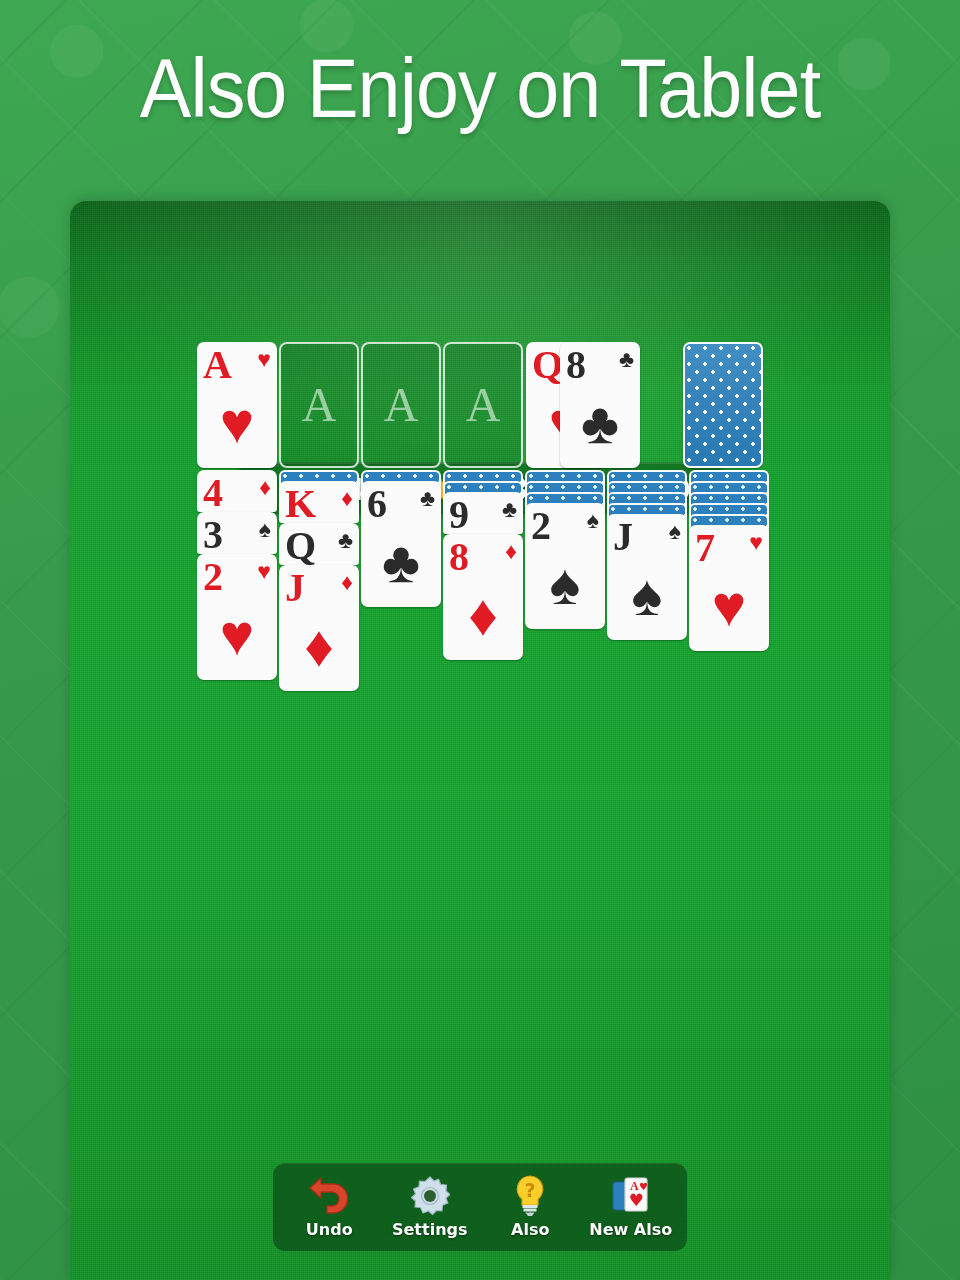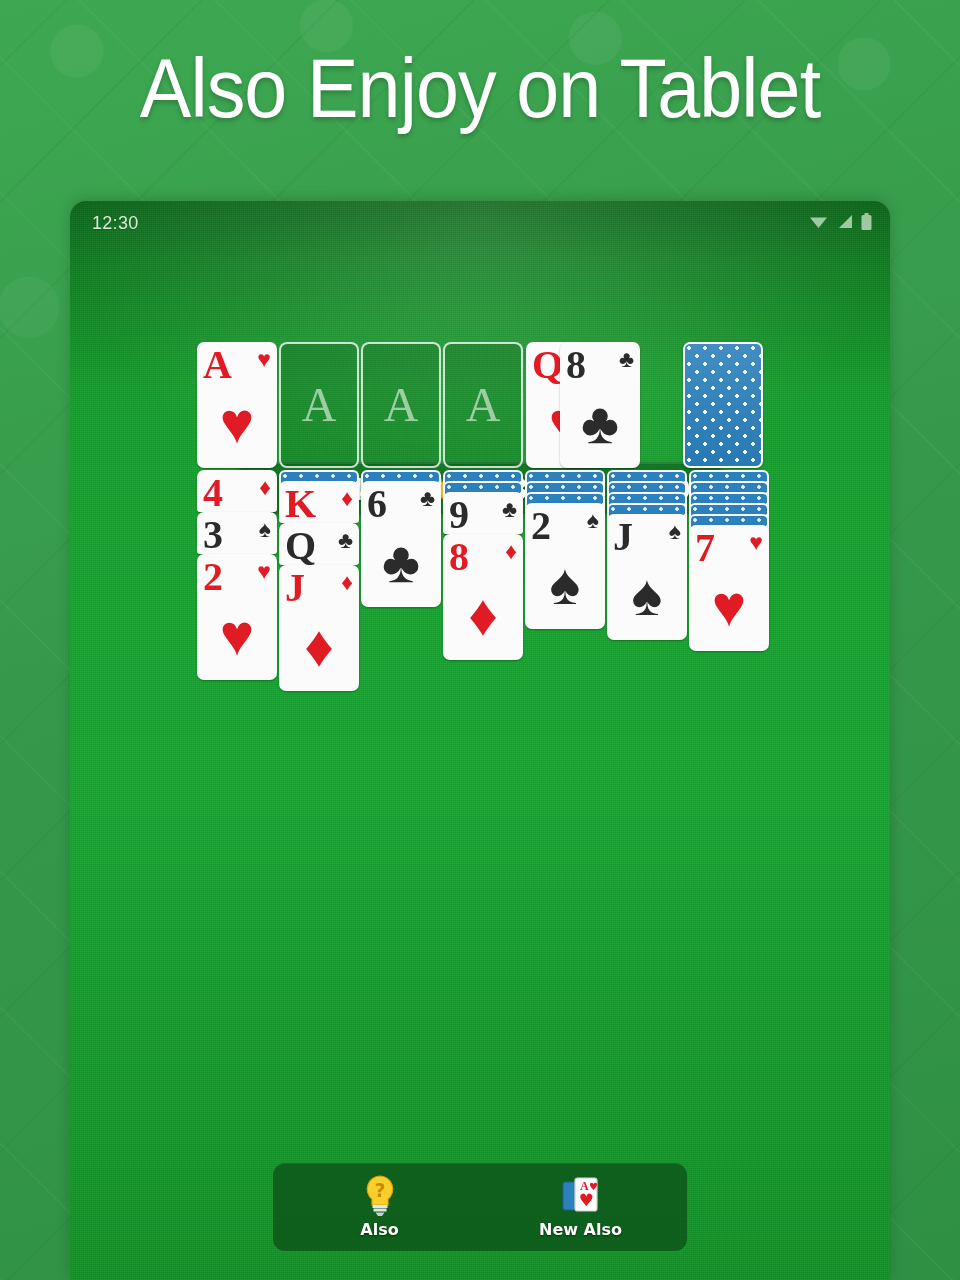--- a/index.html
+++ b/index.html
@@ -180,41 +180,20 @@
 </head>
 <body>
 
 <div id="promo-bg"></div>
 
 <div id="promo-title">Also Enjoy on Tablet</div>
 
 <div id="tablet">
   <div id="felt-noise"></div>
 
-  <div id="status-bar">
-    <div id="status-clock">12:30</div>
-    <div id="status-icons">
-      <span class="sysicon">
-        <svg width="19" height="15" viewBox="0 0 19 15">
-            <path d="M1 3.5 L18 3.5 L9.5 14 Z" fill="#d6ecd3"></path>
-          </svg>
-      </span>
-      <span class="sysicon">
-        <svg width="17" height="15" viewBox="0 0 17 15">
-            <path d="M16 1 L16 14 L3 14 Z" fill="#d6ecd3"></path>
-          </svg>
-      </span>
-      <span class="sysicon">
-        <svg width="11" height="17" viewBox="0 0 11 17">
-            <rect x="3.5" y="0" width="4" height="2" fill="#d6ecd3"></rect>
-            <rect x="0.5" y="2" width="10" height="15" rx="1.5" fill="#d6ecd3"></rect>
-          </svg>
-      </span>
-    </div>
-  </div>
 
   <div id="hud">
     <div class="hud-cell">
       <span>
         <svg width="31" height="33" viewBox="0 0 31 33">
           <rect x="11" y="0" width="9" height="4" rx="1.5" fill="#e8a317"></rect>
           <circle cx="15.5" cy="19" r="13" fill="#b8750c"></circle>
           <circle cx="15.5" cy="19" r="11.5" fill="#f7c543"></circle>
           <circle cx="15.5" cy="19" r="9" fill="#fdf0c8"></circle>
           <path d="M15.5 19 L21 12.5" stroke="#e08a12" stroke-width="2.4" stroke-linecap="round"></path>
@@ -366,21 +345,41 @@
         <div class="corner">
           <span class="rank red">7</span>
           <span class="pip-sm red">♥</span>
         </div>
         <div class="pip-lg red">♥</div>
       </div>
     </div>
 
   <div id="toolbar">
 
-
+    <div class="tb-btn">
+      <div class="tb-icon">
+        <svg width="42" height="38" viewBox="0 0 42 38">
+          <path d="M13 7 L13 1 L2 11 L13 21 L13 15 L24 15 A7 7 0 0 1 24 29 L19 29 L19 36 L25 36 A14 14 0 0 0 25 7 Z" fill="#d9452a" stroke="#a62f17" stroke-width="1.3" stroke-linejoin="round"></path>
+        </svg>
+      </div>
+      <div class="tb-label">Undo</div>
+    </div>
+
+    <div class="tb-btn">
+      <div class="tb-icon">
+        <svg width="40" height="40" viewBox="0 0 40 40">
+          <g fill="#cfe0ea" stroke="#9fb6c4" stroke-width="1.2" stroke-linejoin="round">
+            <path d="M20 1 L24 5 L28.5 3.2 L30.7 8.5 L36.5 9 L36 15 L40 18.5 L36 22 L37.8 27 L32.5 29.2 L32 35 L26.5 34.5 L22.5 38.5 L18.5 35 L13 37 L10.5 31.5 L5 31 L5.5 25 L1.5 21.5 L5.5 18 L3.5 13 L9 10.8 L9.5 5 L15 5.5 Z"></path>
+          </g>
+          <circle cx="20" cy="20" r="8.5" fill="#cfe0ea" stroke="#9fb6c4" stroke-width="1.2"></circle>
+          <circle cx="20" cy="20" r="6" fill="#2c5e32"></circle>
+        </svg>
+      </div>
+      <div class="tb-label">Settings</div>
+    </div>
 
 
     <div class="tb-btn">
       <div class="tb-icon">
         <svg width="34" height="42" viewBox="0 0 34 42">
           <path d="M17 1 A13 13 0 0 1 25 24 L25 30 L9 30 L9 24 A13 13 0 0 1 17 1 Z" fill="#fbcf2b" stroke="#e0a40c" stroke-width="1.2"></path>
           <rect x="9.5" y="30" width="15" height="3" fill="#dfe6ea"></rect>
           <rect x="10.5" y="33.5" width="13" height="3" fill="#dfe6ea"></rect>
           <path d="M12.5 37.5 L21.5 37.5 L19 41 L15 41 Z" fill="#c7d2d8"></path>
           <text x="17" y="22" font-family="DejaVu Sans, sans-serif" font-size="19" font-weight="bold" fill="#c98b04" text-anchor="middle">?</text>

